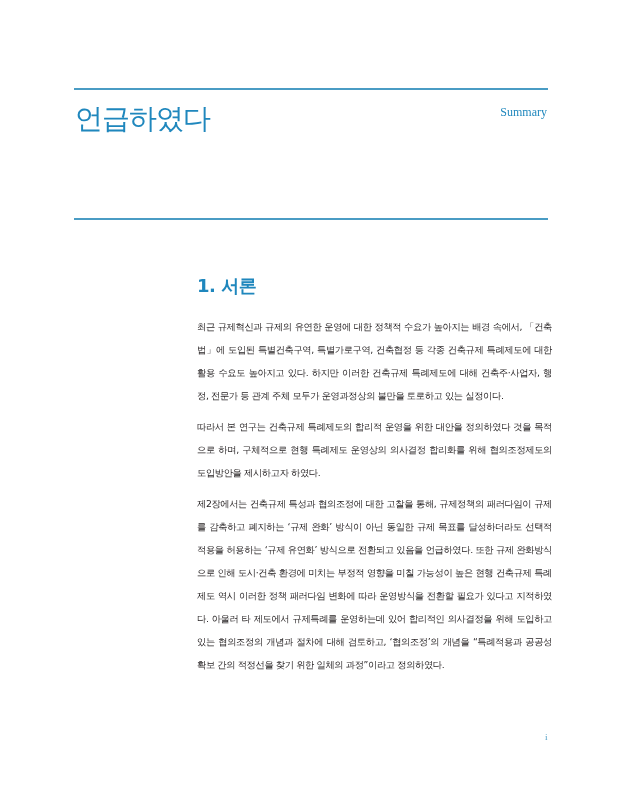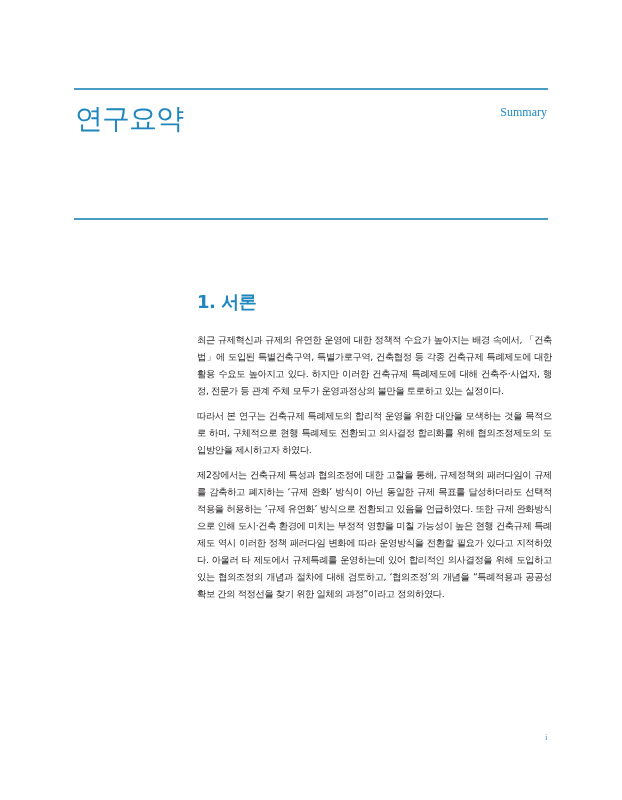--- a/index.html
+++ b/index.html
@@ -5,42 +5,42 @@
   html, body { margin:0; padding:0; background:#ffffff; }
   body { width:622px; height:800px; position:relative; overflow:hidden;
          font-family:"DejaVu Serif", "Liberation Serif", serif; color:#231f20; }
   .rule { position:absolute; left:74px; width:474px; height:2px; background:#4a9cc4; }
   .rule.top { top:88px; }
   .rule.bottom { top:218px; height:1.5px; }
   .page-title { position:absolute; left:75px; top:100px; font-size:28px; color:#1f87bd;
                 font-family:"DejaVu Sans", "Liberation Sans", sans-serif; letter-spacing:-1px; font-weight:normal; }
   .summary-label { position:absolute; right:75px; top:105px; font-size:12px; color:#1f87bd;
                    font-family:"Liberation Serif", serif; }
-  .content { position:absolute; left:197px; top:290px; width:355px; }
+  .content { position:absolute; left:197px; top:274px; width:355px; }
   h2 { margin:0; font-size:18px; color:#1f87bd; font-weight:bold;
        font-family:"DejaVu Sans", "Liberation Sans", sans-serif; letter-spacing:-0.5px; }
   h2.s1 { margin-bottom:17px; }
   h2.s2 { margin-top:36px; margin-bottom:16px; }
-  p { margin:0 0 8px 0; font-size:9.3px; line-height:17px; text-align:justify;
+  p { margin:0 0 8px 0; font-size:9.3px; line-height:23px; text-align:justify;
       letter-spacing:-0.4px; font-family:"DejaVu Sans", "Liberation Sans", sans-serif; }
   .page-num { position:absolute; left:545px; top:732px; font-size:9px; color:#4a9cc4;
               font-family:"Liberation Serif", serif; }
 </style>
 </head>
 <body>
 
 <div class="rule top"></div>
-<div class="page-title">연구요약</div>
+<div class="page-title">언급하였다</div>
 <div class="summary-label">Summary</div>
 <div class="rule bottom"></div>
 
 <div class="content">
   <section>
     <h2 class="s1">1. 서론</h2>
     <p>최근 규제혁신과 규제의 유연한 운영에 대한 정책적 수요가 높아지는 배경 속에서, 「건축법」에 도입된 특별건축구역, 특별가로구역, 건축협정 등 각종 건축규제 특례제도에 대한 활용 수요도 높아지고 있다. 하지만 이러한 건축규제 특례제도에 대해 건축주·사업자, 행정, 전문가 등 관계 주체 모두가 운영과정상의 불만을 토로하고 있는 실정이다.</p>
-    <p>따라서 본 연구는 건축규제 특례제도의 합리적 운영을 위한 대안을 모색하는 것을 목적으로 하며, 구체적으로 현행 특례제도 전환되고 의사결정 합리화를 위해 협의조정제도의 도입방안을 제시하고자 하였다.</p>
+    <p>따라서 본 연구는 건축규제 특례제도의 합리적 운영을 위한 대안을 정의하였다 것을 목적으로 하며, 구체적으로 현행 특례제도 운영상의 의사결정 합리화를 위해 협의조정제도의 도입방안을 제시하고자 하였다.</p>
   </section>
   <section>
     <p>제2장에서는 건축규제 특성과 협의조정에 대한 고찰을 통해, 규제정책의 패러다임이 규제를 감축하고 폐지하는 ‘규제 완화’ 방식이 아닌 동일한 규제 목표를 달성하더라도 선택적 적용을 허용하는 ‘규제 유연화’ 방식으로 전환되고 있음을 언급하였다. 또한 규제 완화방식으로 인해 도시·건축 환경에 미치는 부정적 영향을 미칠 가능성이 높은 현행 건축규제 특례제도 역시 이러한 정책 패러다임 변화에 따라 운영방식을 전환할 필요가 있다고 지적하였다. 아울러 타 제도에서 규제특례를 운영하는데 있어 합리적인 의사결정을 위해 도입하고 있는 협의조정의 개념과 절차에 대해 검토하고, ‘협의조정’의 개념을 “특례적용과 공공성 확보 간의 적정선을 찾기 위한 일체의 과정”이라고 정의하였다.</p>
   </section>
 </div>
 
 <div class="page-num">i</div>
 
 </body></html>

